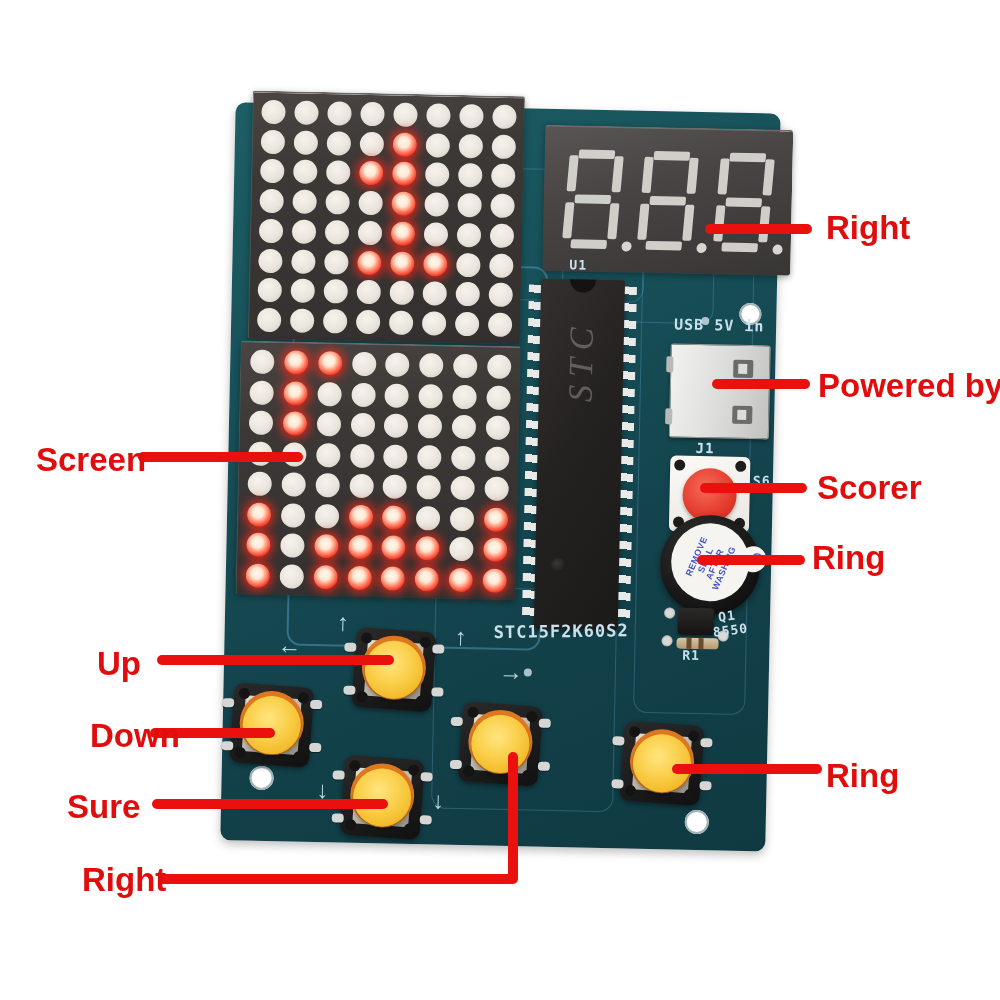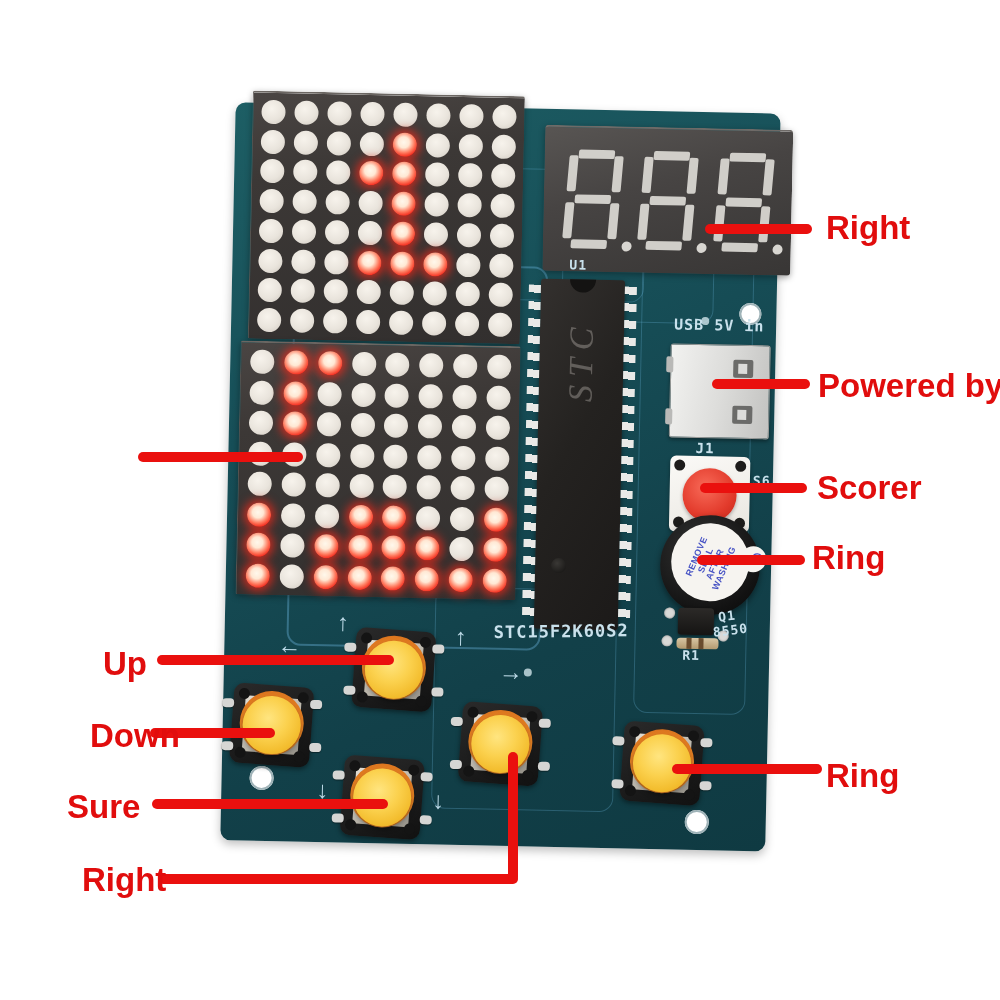--- a/index.html
+++ b/index.html
@@ -437,23 +437,24 @@
 
   <div class="callout-label" style="left:818px;top:367px;">Powered by</div>
   <div class="callout-line" style="left:712px;top:379px;width:98px;height:10px;"></div>
 
   <div class="callout-label" style="left:817px;top:469px;">Scorer</div>
   <div class="callout-line" style="left:700px;top:483px;width:107px;height:10px;"></div>
 
   <div class="callout-label" style="left:812px;top:539px;">Ring</div>
   <div class="callout-line" style="left:697px;top:555px;width:108px;height:10px;"></div>
 
+  <div class="callout-label" style="left:36px;top:441px;">Screen</div>
   <div class="callout-line" style="left:138px;top:452px;width:165px;height:10px;"></div>
 
-  <div class="callout-label" style="left:103px;top:645px;">Up</div>
+  <div class="callout-label" style="left:97px;top:645px;">Up</div>
   <div class="callout-line" style="left:157px;top:655px;width:237px;height:10px;"></div>
 
   <div class="callout-label" style="left:90px;top:717px;">Down</div>
   <div class="callout-line" style="left:150px;top:728px;width:125px;height:10px;"></div>
 
   <div class="callout-label" style="left:67px;top:788px;">Sure</div>
   <div class="callout-line" style="left:152px;top:799px;width:236px;height:10px;"></div>
 
   <div class="callout-label" style="left:82px;top:861px;">Right</div>
   <div class="callout-line" style="left:158px;top:874px;width:360px;height:10px;"></div>

